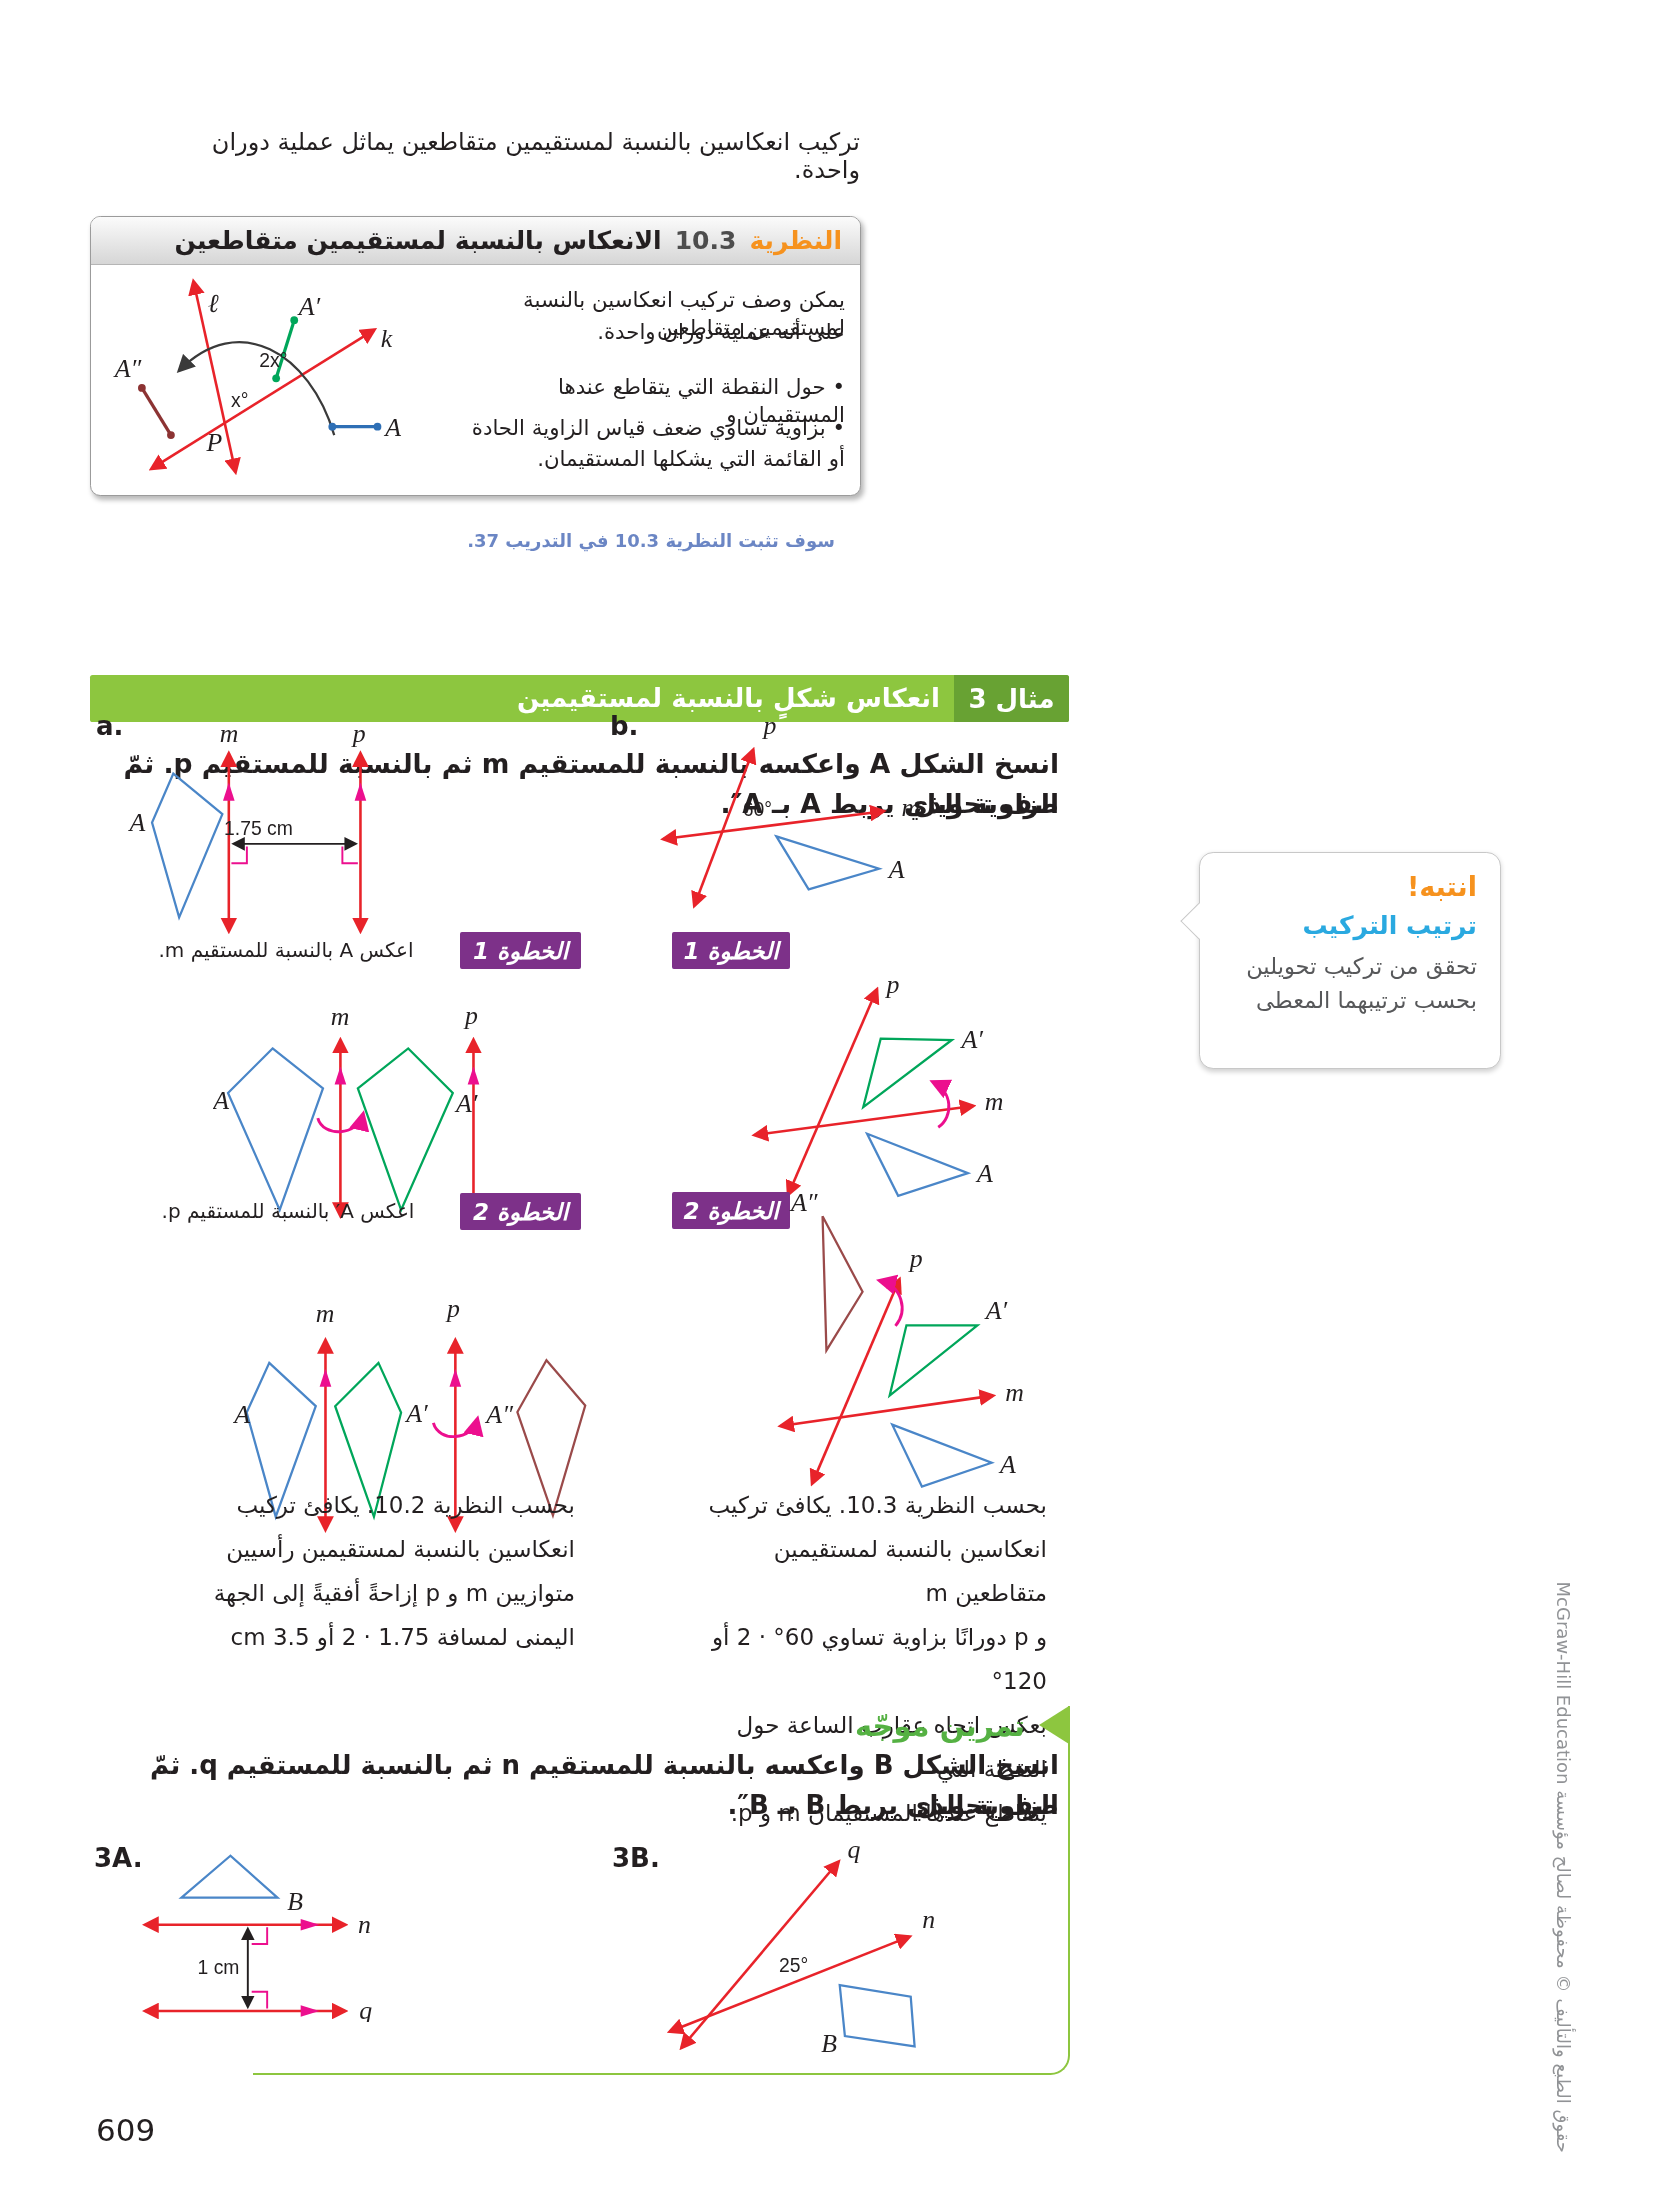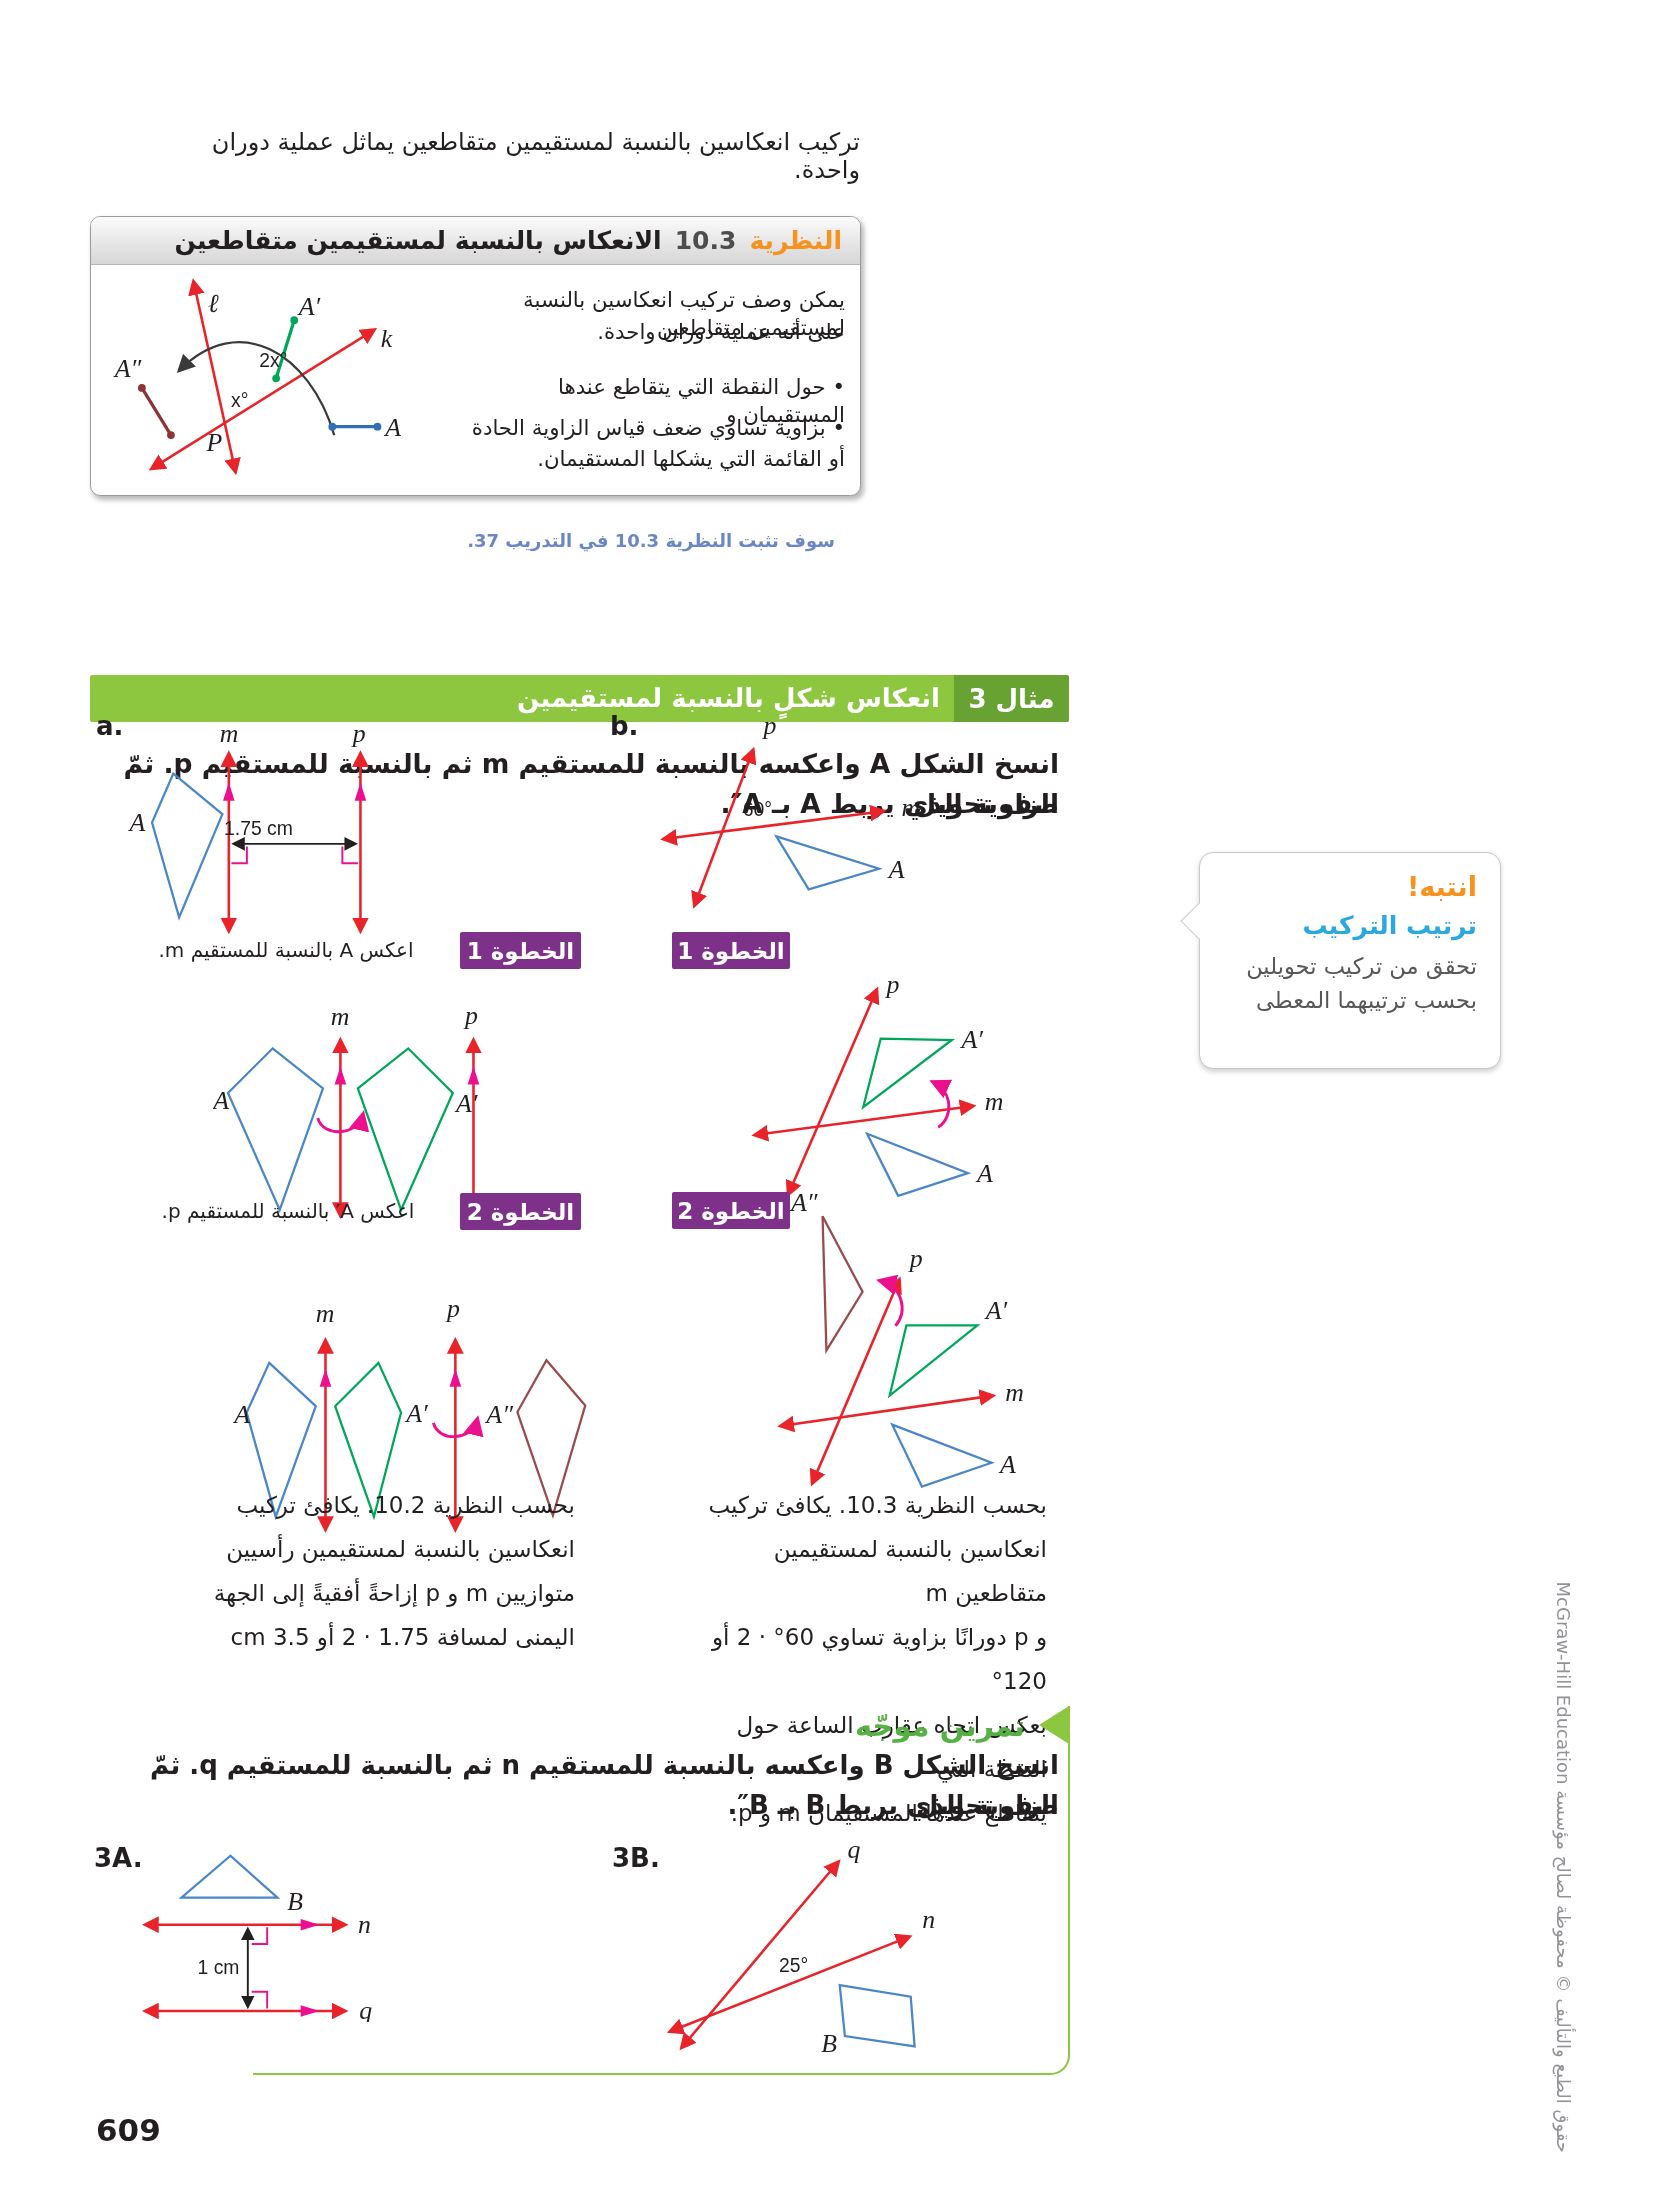--- a/index.html
+++ b/index.html
@@ -31,21 +31,21 @@
                 color:#fff;font-size:26px;font-weight:bold;display:flex;align-items:center;justify-content:center;
                 border-radius:0 2.6px 2.6px 0;direction:rtl;}
   .banner-title{position:absolute;right:129px;top:0;height:47px;line-height:47px;color:#fff;
                 font-size:26px;font-weight:bold;direction:rtl;}
 
   .instr{left:116px;top:744px;width:943px;text-align:right;direction:rtl;
          font-size:26.5px;font-weight:bold;line-height:40px;}
 
   .part-label{font-size:26px;font-weight:bold;}
   .step-badge{background:#7d3189;color:#fff;font-size:23px;font-weight:bold;
-              display:flex;align-items:center;justify-content:center;border-radius:1.9px;direction:rtl;}
+              display:flex;align-items:center;justify-content:center;border-radius:1.9px;direction:rtl;font-style:italic;}
   .step-text{text-align:center;direction:rtl;font-size:20px;}
 
   .concl{font-size:23px;line-height:44px;text-align:right;direction:rtl;}
 
   
   .gp-border{left:253px;top:1706px;width:815px;height:367px;
              border-right:2.6px solid #8dc63f;border-bottom:2.6px solid #8dc63f;border-radius:0 0 19.4px 0;}
   .gp-chevron{left:1039px;top:1706px;width:0;height:0;
               border-top:19.4px solid transparent;border-bottom:19.4px solid transparent;
               border-right:30px solid #8dc63f;}
@@ -61,21 +61,21 @@
              border-left:1.9px solid #c8c8c8;border-bottom:1.9px solid #c8c8c8;transform:rotate(45deg);}
   .note-title{left:1228px;top:871px;width:249px;text-align:right;direction:rtl;
               font-size:27px;font-weight:bold;color:#f6921e;}
   .note-sub{left:1228px;top:911px;width:249px;text-align:right;direction:rtl;
             font-size:25px;font-weight:bold;color:#2aa9e0;}
   .note-body{left:1215px;top:949px;width:262px;text-align:right;direction:rtl;
              font-size:22.6px;line-height:34px;color:#57585a;}
 
   .copyright{left:1574px;top:1378px;width:775px;transform:rotate(90deg);transform-origin:top left;
              font-size:18px;color:#919396;direction:rtl;text-align:right;}
-  .pagenum{left:96px;top:2112px;font-size:31px;font-weight:bold;}
+  .pagenum{left:96px;top:2112px;font-size:31px;font-weight:normal;}
 
   svg text{font-family:"Liberation Serif","DejaVu Serif",serif;}
   .mathlab{font-style:italic;font-size:40px;fill:#231f20;}
   .measlab{font-family:"Liberation Sans","DejaVu Sans",sans-serif;font-size:30px;fill:#231f20;font-style:normal;}
 </style>
 </head>
 <body>
 
 <div class="page">
 

